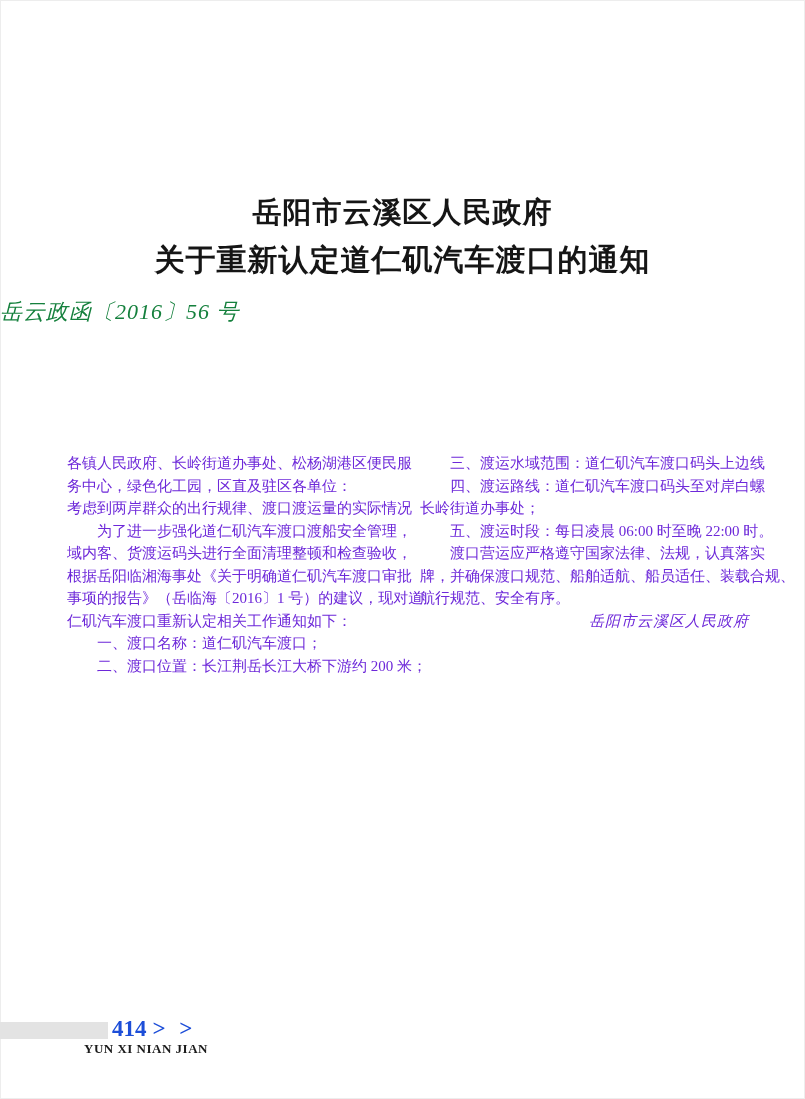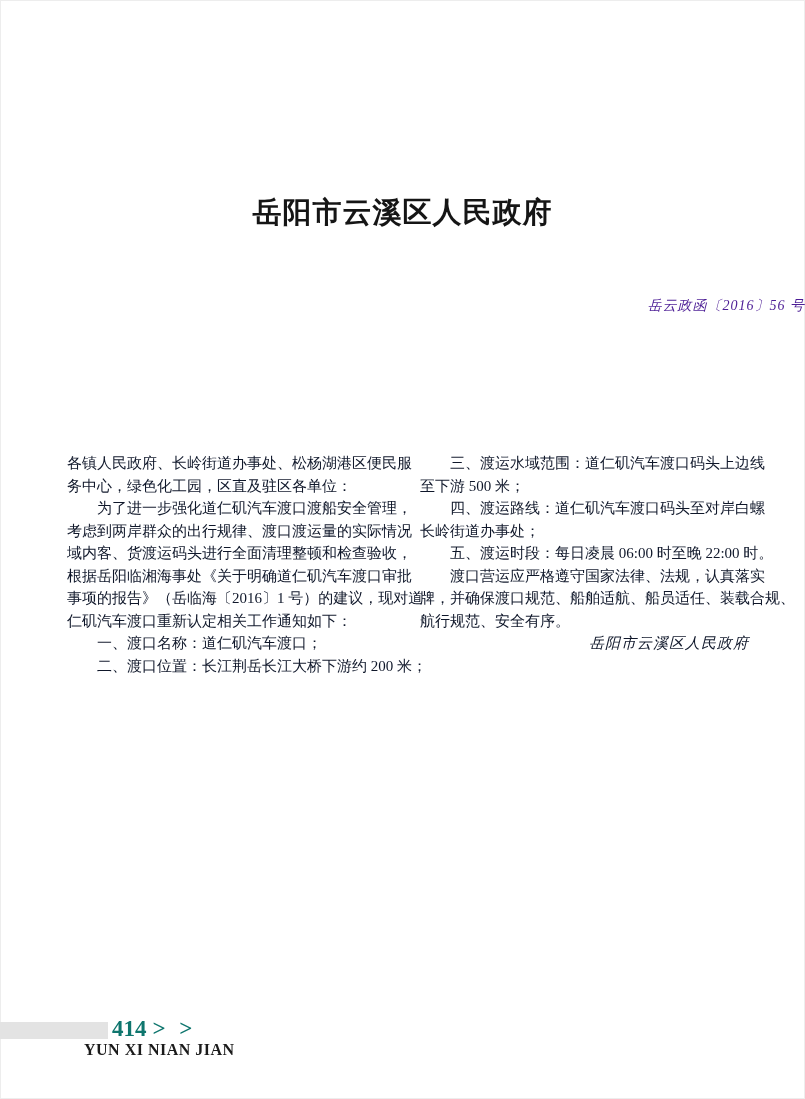--- a/index.html
+++ b/index.html
@@ -29,35 +29,35 @@
     letter-spacing: 1px;
     white-space: nowrap;
   }
   .title-line1 { top: 193px; font-size: 29px; }
   .title-line2 { top: 240px; font-size: 30px; }
   .doc-number {
     position: absolute;
     top: 297px;
     left: 0;
     width: 100%;
-    text-align: right;
-    font-size: 14px;
+    text-align: left;
+    font-size: 22px;
     font-style: italic;
     font-family: "Liberation Serif", "DejaVu Serif", serif;
-    color: #4c1d95;
+    color: #15803d;
     letter-spacing: 1px;
   }
   
   .body-col {
     position: absolute;
     top: 452px;
     width: 352px;
     font-size: 15px;
     line-height: 22.5px;
-    color: #0f172a;
+    color: #6d28d9;
     text-align: left;
   }
   .body-col-left  { left: 67px; }
   .body-col-right { left: 420px; }
   .bline { white-space: nowrap; }
   .sign-org {
     text-align: right;
     padding-right: 23px;
     font-style: italic;
     letter-spacing: 1px;
@@ -77,68 +77,68 @@
     height: 17px;
     background: #e3e3e3;
   }
   .footer-pageno {
     position: absolute;
     left: 112px;
     top: 1017px;
     font-family: "Liberation Serif", "DejaVu Serif", serif;
     font-weight: 600;
     font-size: 23px;
-    color: #0f766e;
+    color: #1d4ed8;
     white-space: nowrap;
     line-height: 24px;
   }
   .footer-pageno .arrows {
     font-weight: 700;
     letter-spacing: 4px;
     margin-left: 6px;
   }
   .footer-journal {
     position: absolute;
     left: 84px;
     top: 1041px;
     font-family: "Liberation Serif", "DejaVu Serif", serif;
     font-weight: 600;
-    font-size: 16px;
+    font-size: 13px;
     letter-spacing: 0.5px;
     color: #1b1b1b;
     white-space: nowrap;
   }
 </style>
 </head>
 <body>
 
 <div class="page">
 
   <div class="title-line title-line1">岳阳市云溪区人民政府</div>
 
+  <div class="title-line title-line2">关于重新认定道仁矶汽车渡口的通知</div>
 
   <div class="doc-number">岳云政函〔2016〕56 号</div>
 
   <div class="body-col body-col-left">
       <div class="bline">各镇人民政府、长岭街道办事处、松杨湖港区便民服</div>
       <div class="bline">务中心，绿色化工园，区直及驻区各单位：</div>
+      <div class="bline">考虑到两岸群众的出行规律、渡口渡运量的实际情况</div>
       <div class="bline">　　为了进一步强化道仁矶汽车渡口渡船安全管理，</div>
-      <div class="bline">考虑到两岸群众的出行规律、渡口渡运量的实际情况</div>
       <div class="bline">域内客、货渡运码头进行全面清理整顿和检查验收，</div>
       <div class="bline">根据岳阳临湘海事处《关于明确道仁矶汽车渡口审批</div>
       <div class="bline">事项的报告》（岳临海〔2016〕1 号）的建议，现对道</div>
       <div class="bline">仁矶汽车渡口重新认定相关工作通知如下：</div>
       <div class="bline">　　一、渡口名称：道仁矶汽车渡口；</div>
       <div class="bline">　　二、渡口位置：长江荆岳长江大桥下游约 200 米；</div>
     </div>
 
   <div class="body-col body-col-right">
     <div>
         <div class="bline">　　三、渡运水域范围：道仁矶汽车渡口码头上边线</div>
-        <div class="bline">至下游 500 米；</div>
         <div class="bline">　　四、渡运路线：道仁矶汽车渡口码头至对岸白螺</div>
         <div class="bline">长岭街道办事处；</div>
         <div class="bline">　　五、渡运时段：每日凌晨 06:00 时至晚 22:00 时。</div>
         <div class="bline">　　渡口营运应严格遵守国家法律、法规，认真落实</div>
         <div class="bline">牌，并确保渡口规范、船舶适航、船员适任、装载合规、</div>
         <div class="bline">航行规范、安全有序。</div>
       </div>
     <div class="bline sign-org">岳阳市云溪区人民政府</div>
   </div>
 

